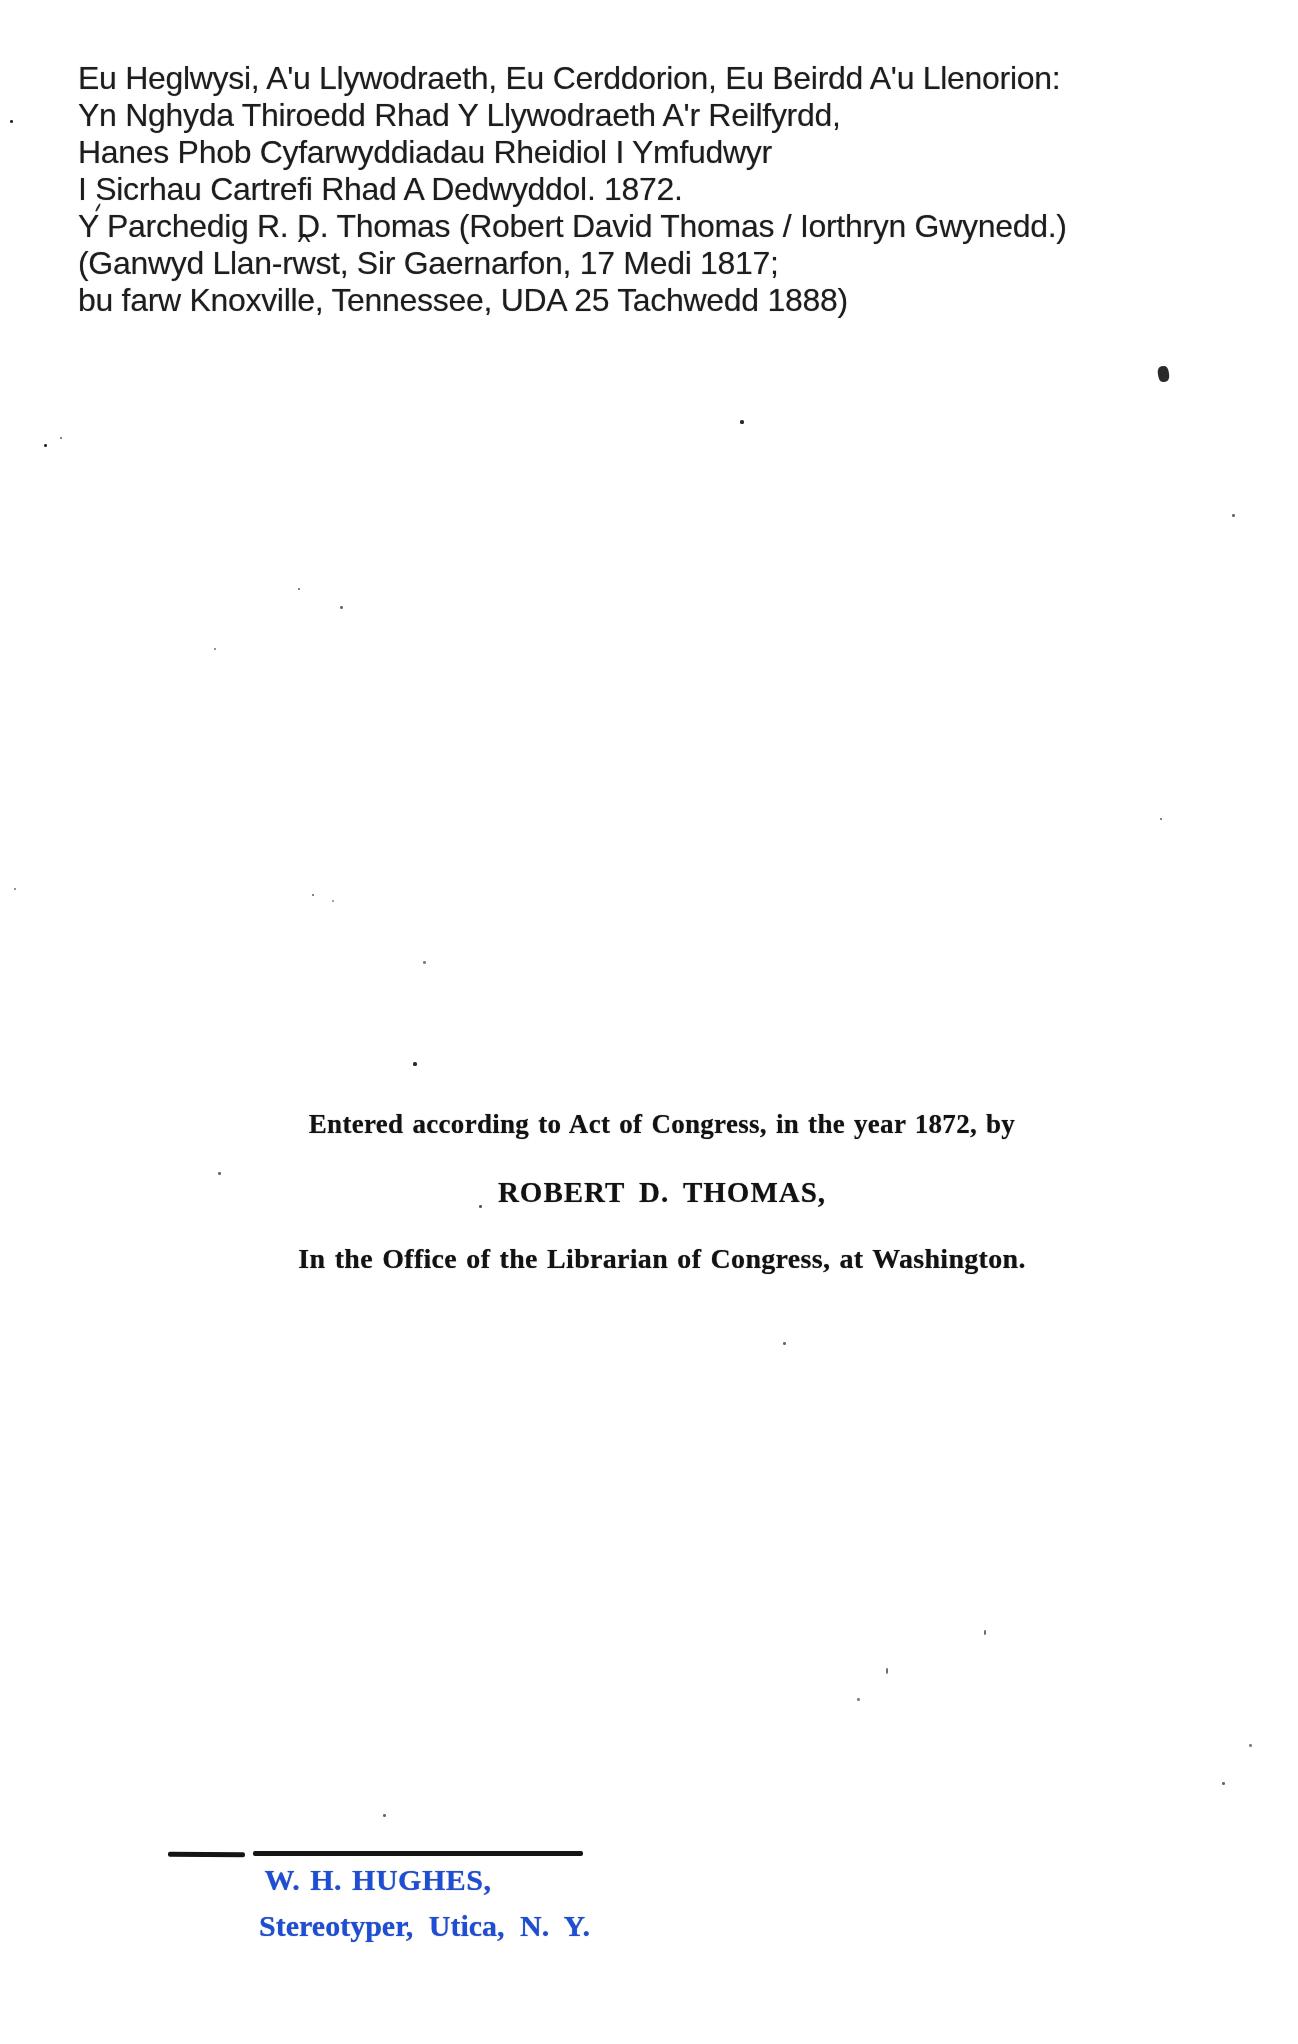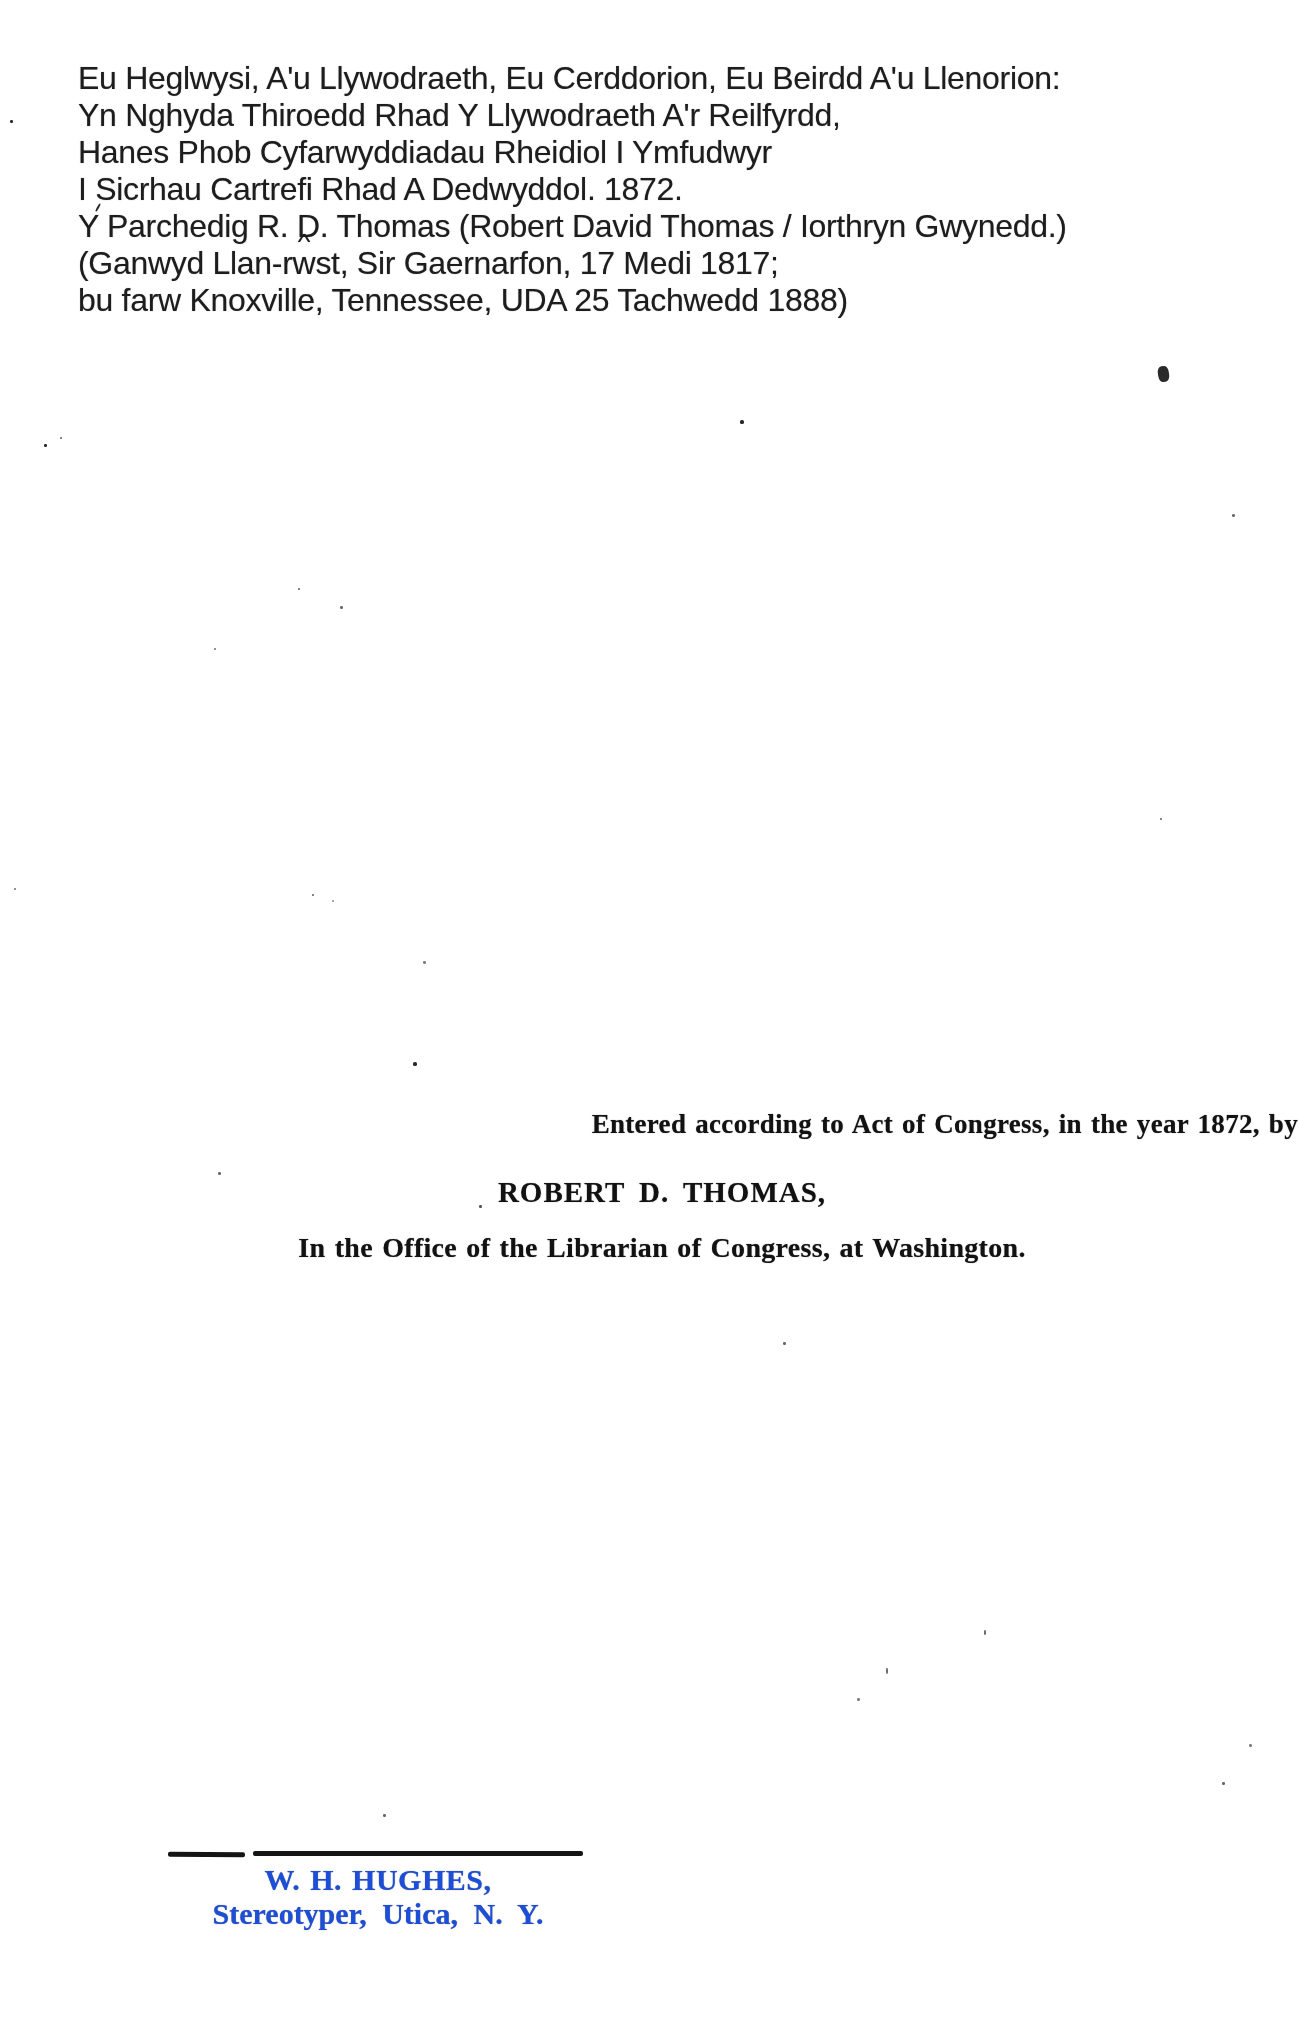--- a/index.html
+++ b/index.html
@@ -43,23 +43,23 @@
     position: absolute;
     left: 26px;
     top: 1106px;
     width: 1272px;
     text-align: center;
     color: #121212;
     font-family: "Liberation Serif", "DejaVu Serif", serif;
     font-weight: 700;
     text-shadow: 0 0 1px rgba(10,10,10,0.55);
   }
-  .c-line1 { font-size: 27px; line-height: 36px; word-spacing: 2px; letter-spacing: 0.3px; text-align: right; }
+  .c-line1 { font-size: 27px; line-height: 36px; word-spacing: 2px; letter-spacing: 0.3px; }
   .c-line2 { font-size: 29px; line-height: 36px; margin-top: 32px; letter-spacing: 1px; word-spacing: 6px; }
-  .c-line3 { font-size: 28px; line-height: 36px; margin-top: 20px; word-spacing: 2px; letter-spacing: 0.3px; }
+  .c-line3 { font-size: 28px; line-height: 36px; margin-top: 31px; word-spacing: 2px; letter-spacing: 0.3px; }
 
   
   .imprint { position: absolute; left: 0; top: 0; }
   .rule-seg {
     position: absolute;
     height: 5px;
     background: #151515;
     border-radius: 2px;
   }
   .rule-a { left: 168px; top: 1852px; width: 77px; transform: rotate(0.2deg); }
@@ -70,21 +70,21 @@
     top: 1864px;
     width: 424px;
     text-align: center;
     color: #1d4ed8;
     font-family: "Liberation Serif", "DejaVu Serif", serif;
     font-weight: 700;
     font-size: 30px;
     line-height: 32px;
     text-shadow: 0 0 1px rgba(10,10,10,0.55);
   }
-  .imprint-line2 { word-spacing: 8px; margin-top: 2px; }
+  .imprint-line2 { word-spacing: 8px; margin-top: 14px; text-align: right; }
   .imprint-line1 { word-spacing: 2px; letter-spacing: 0.5px; }
 
   
   .speck {
     position: absolute;
     background: #2a2a2a;
     border-radius: 40%;
   }
 </style>
 </head>

